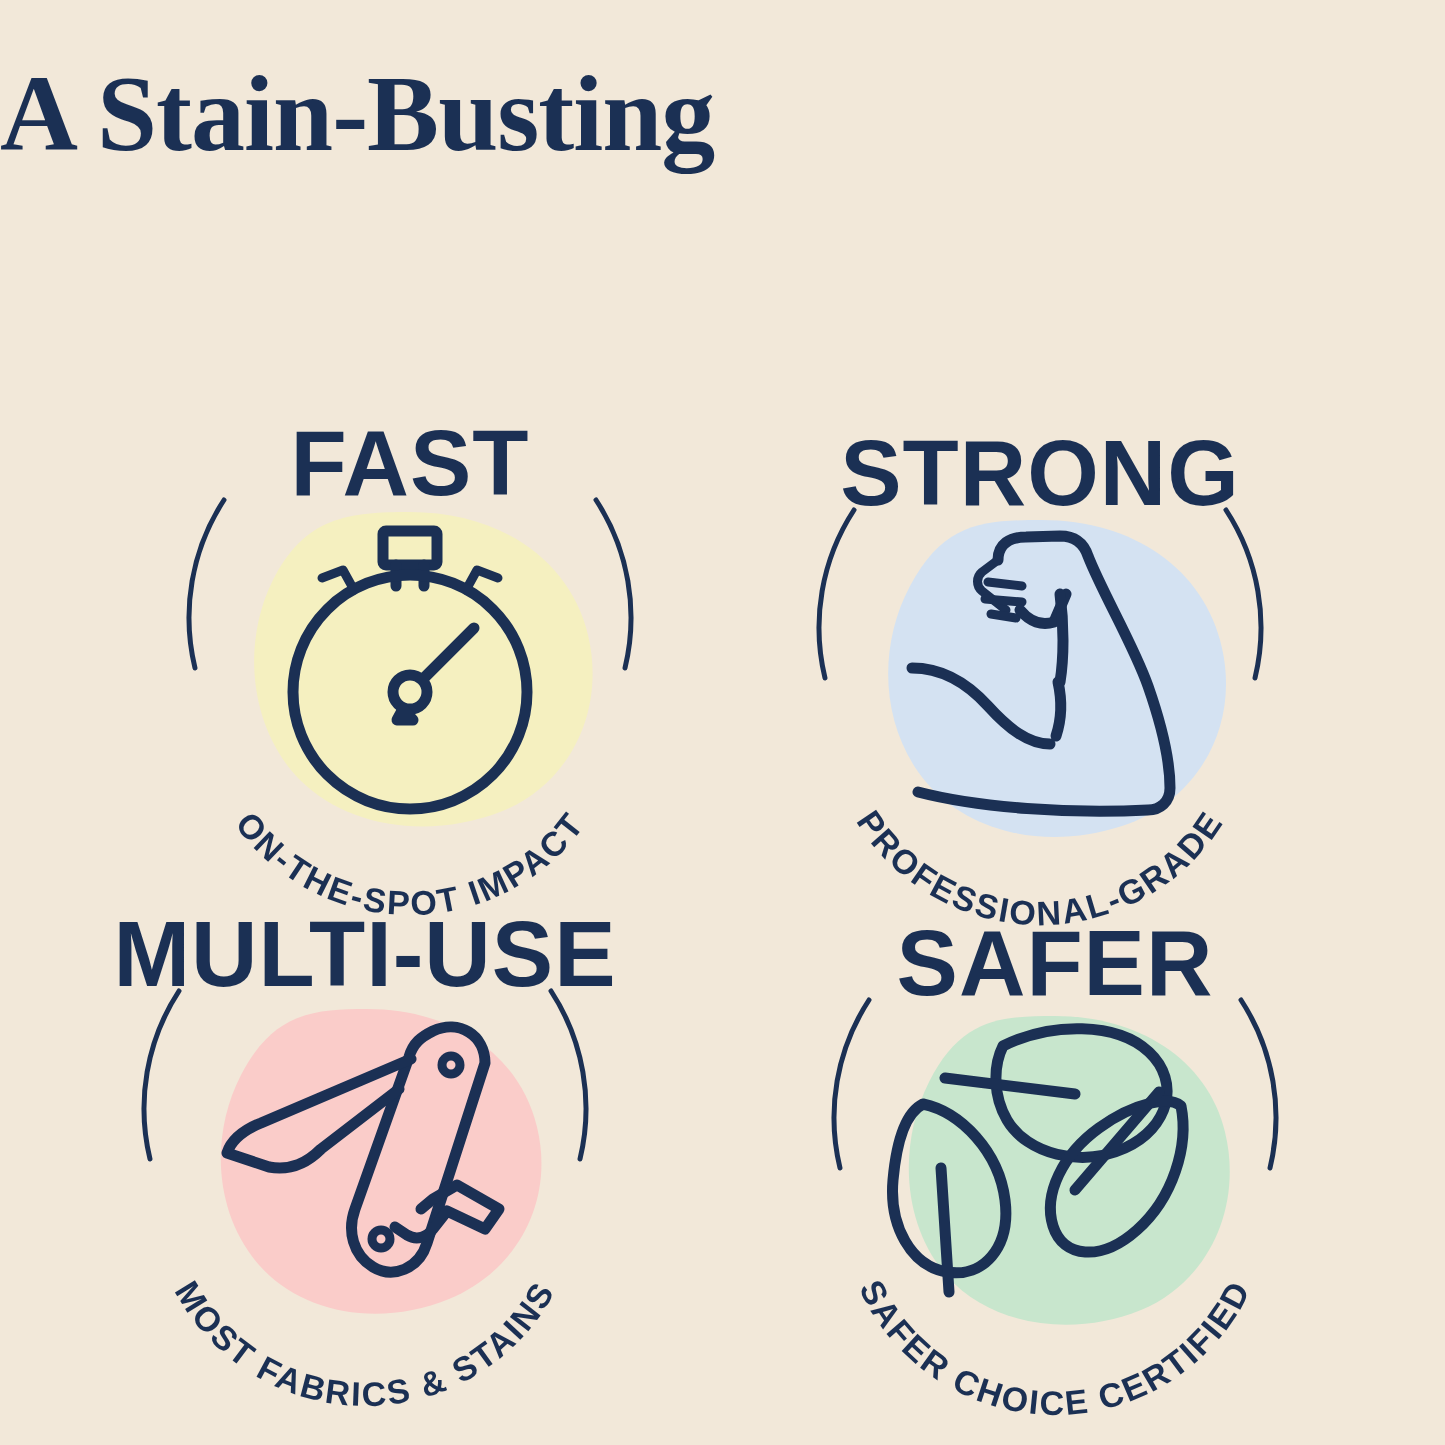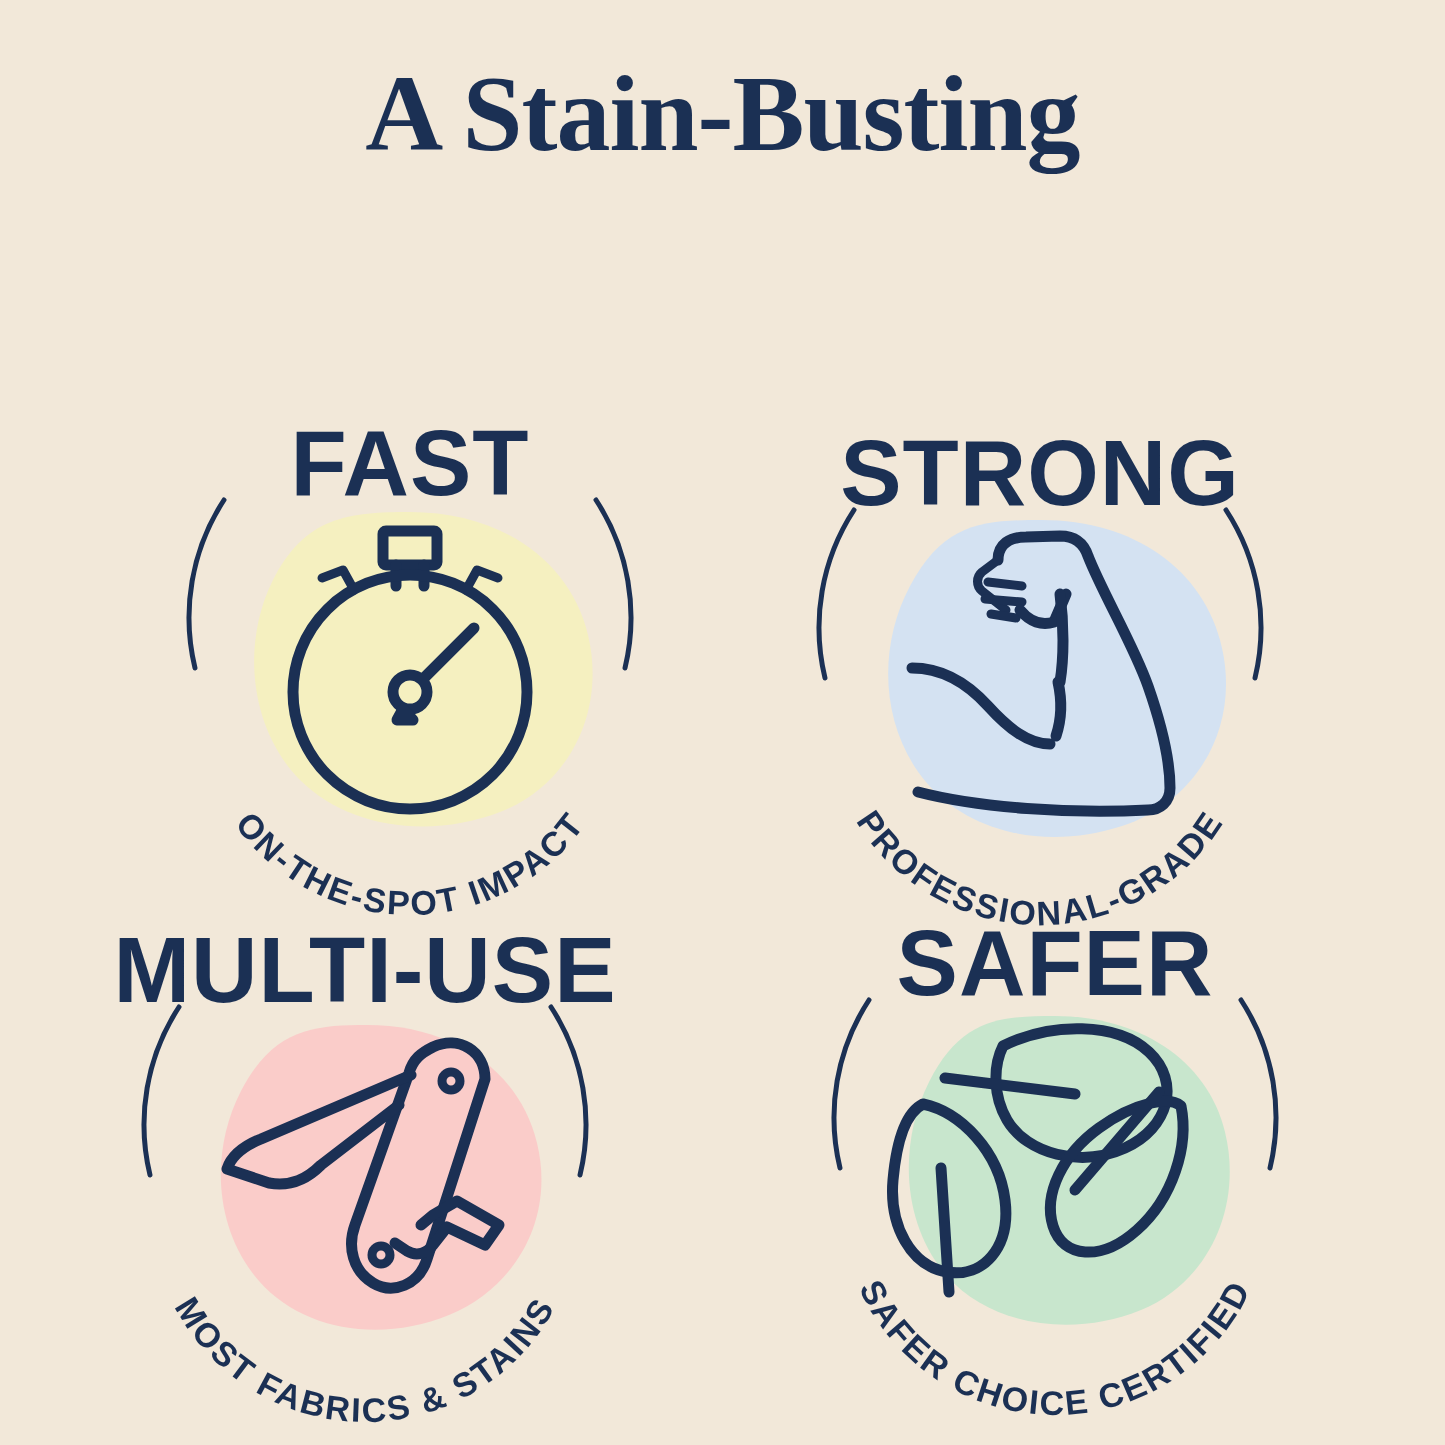--- a/index.html
+++ b/index.html
@@ -19,21 +19,21 @@
     width: 1445px;
     height: 1445px;
     background: #F2E8D9;
   }
   
   .title-block {
     position: absolute;
     left: 0;
     top: 58px;
     width: 1445px;
-    text-align: center;
+    text-align: left;
     color: #1B3054;
   }
   .title-line {
     font-family: "Liberation Serif", "DejaVu Serif", serif;
     font-weight: bold;
     font-size: 108px;
     line-height: 112px;
     letter-spacing: -1px;
     color: #1B3054;
     white-space: nowrap;
@@ -46,21 +46,21 @@
     width: 1417px;
     height: 1030px;
   }
   .badge {
     position: absolute;
     width: 620px;
     height: 500px;
   }
   .badge.b0 { left: 100px;  top: 0px; }
   .badge.b1 { left: 730px;  top: 10px; }
-  .badge.b2 { left: 55px;   top: 507px; }
+  .badge.b2 { left: 55px;   top: 491px; }
   .badge.b3 { left: 745px;  top: 500px; }
 
   .badge-svg {
     position: absolute;
     left: 0;
     top: 0;
     width: 620px;
     height: 500px;
     overflow: visible;
   }

